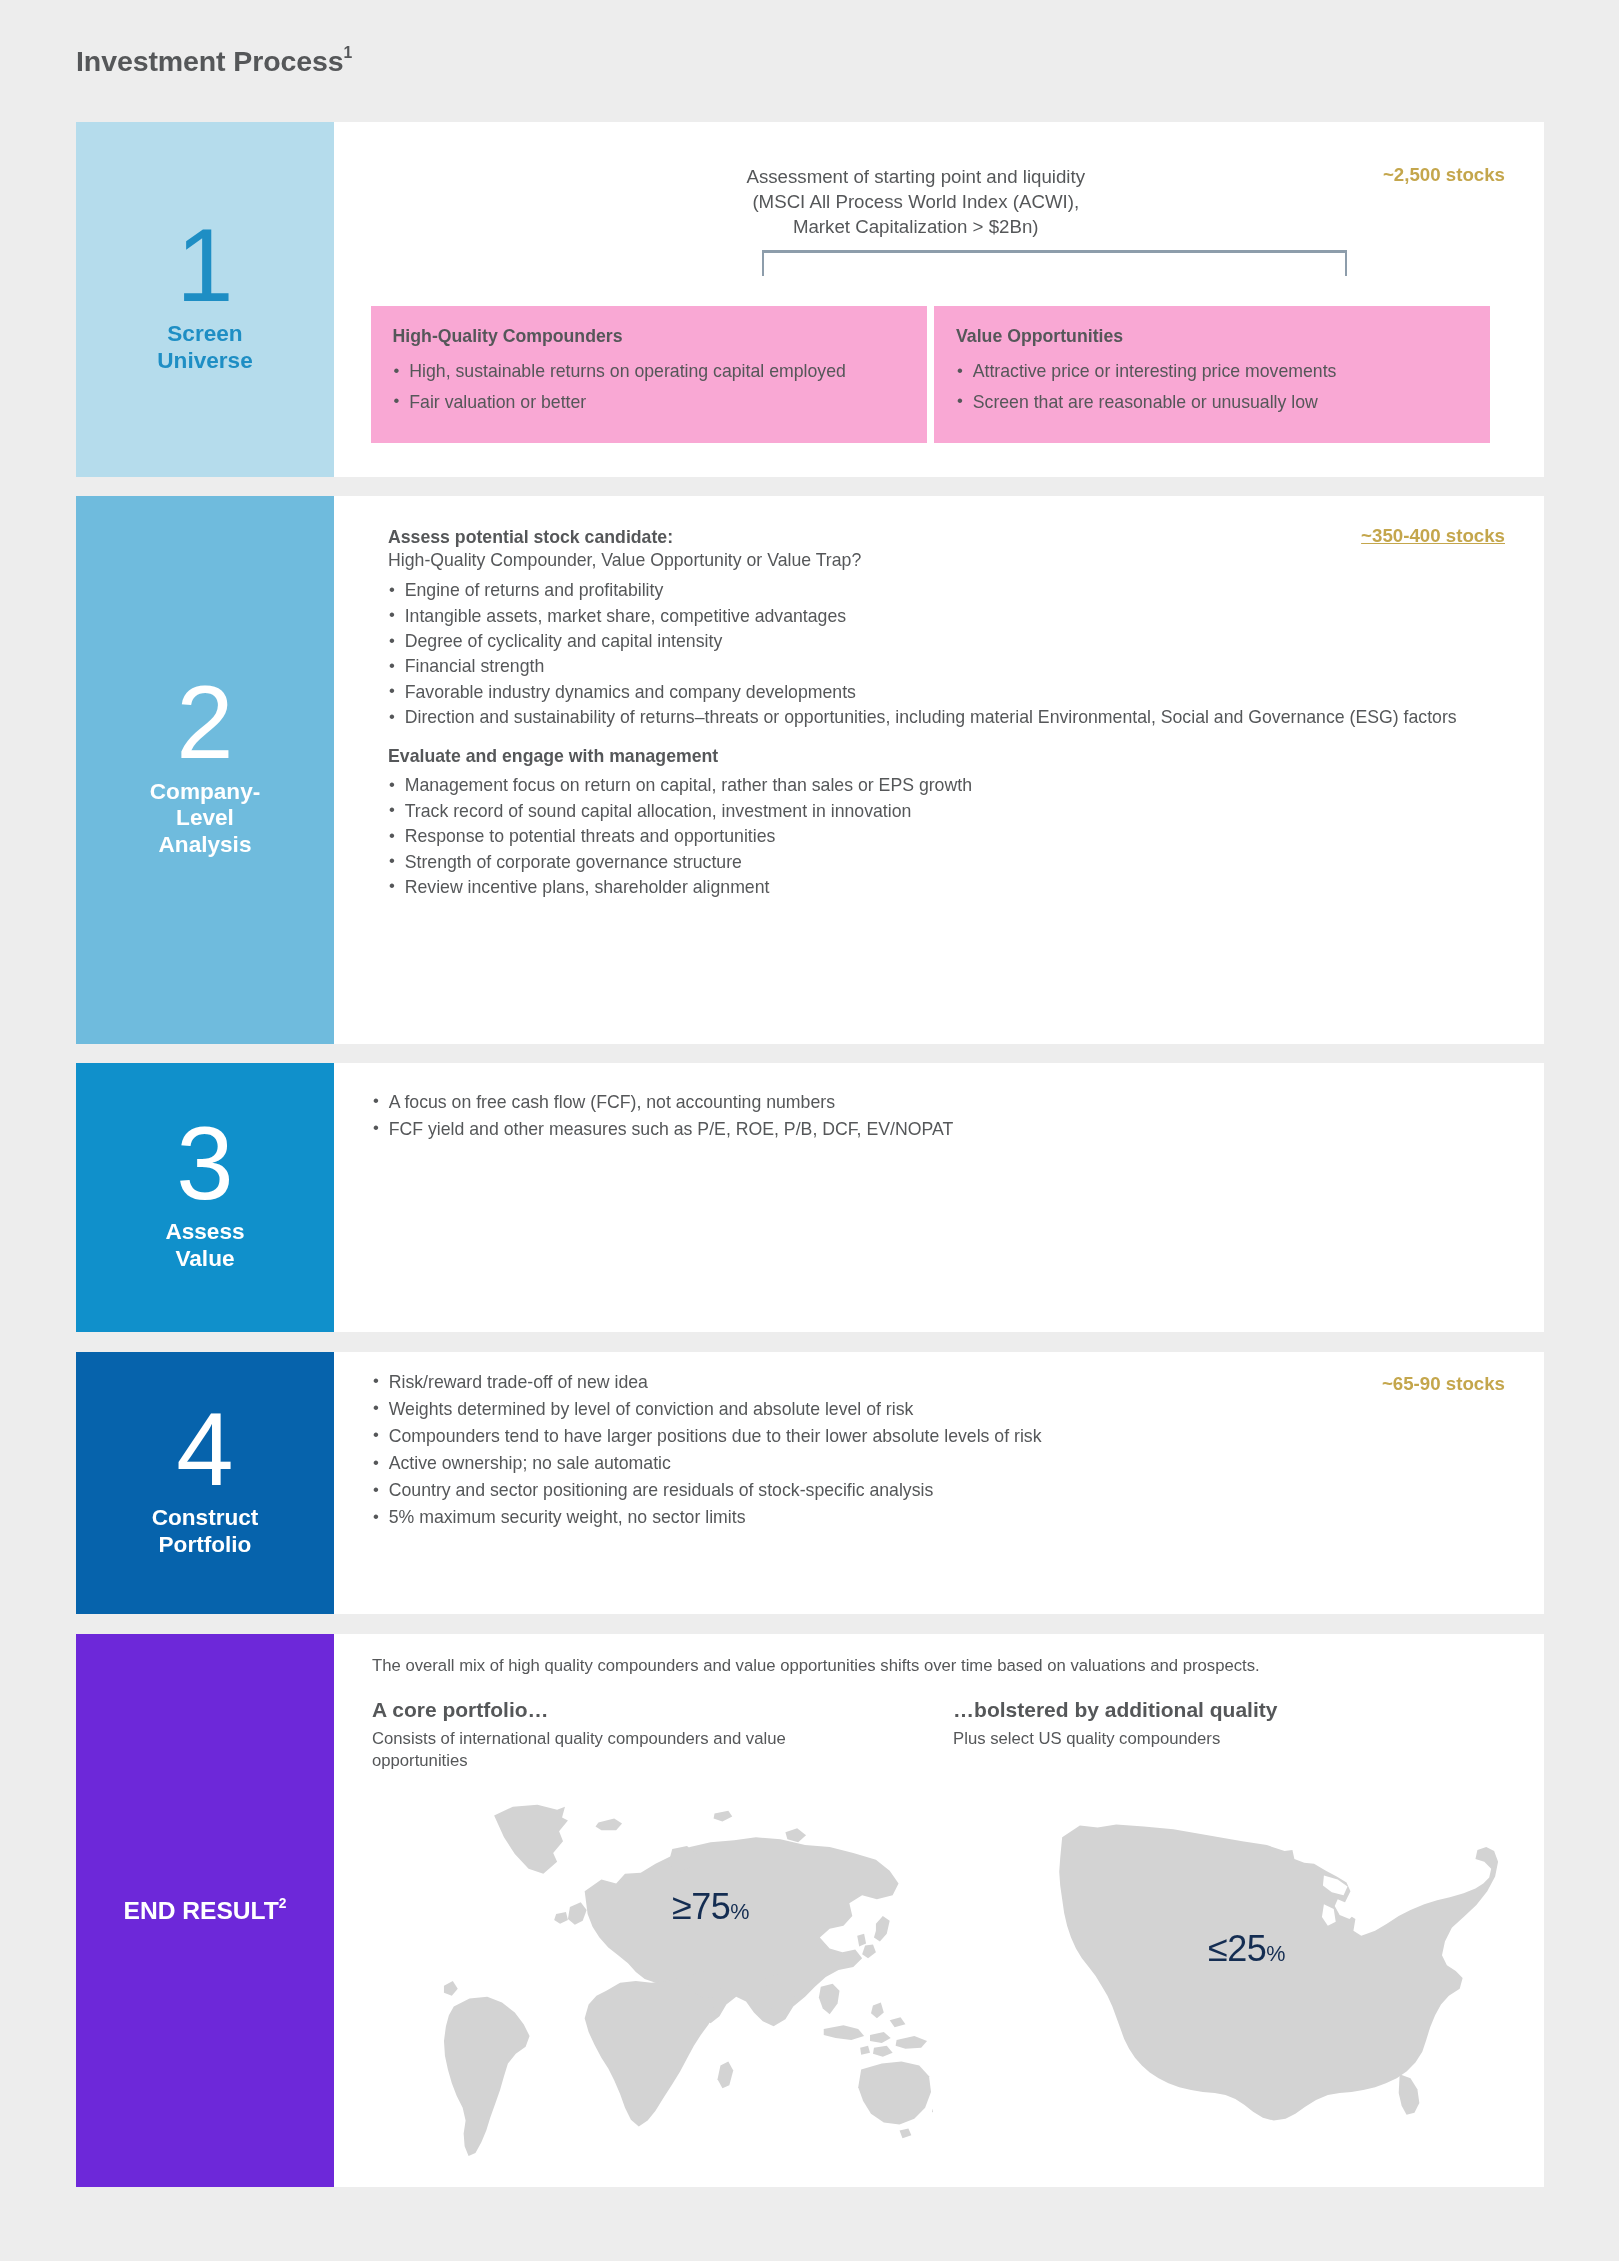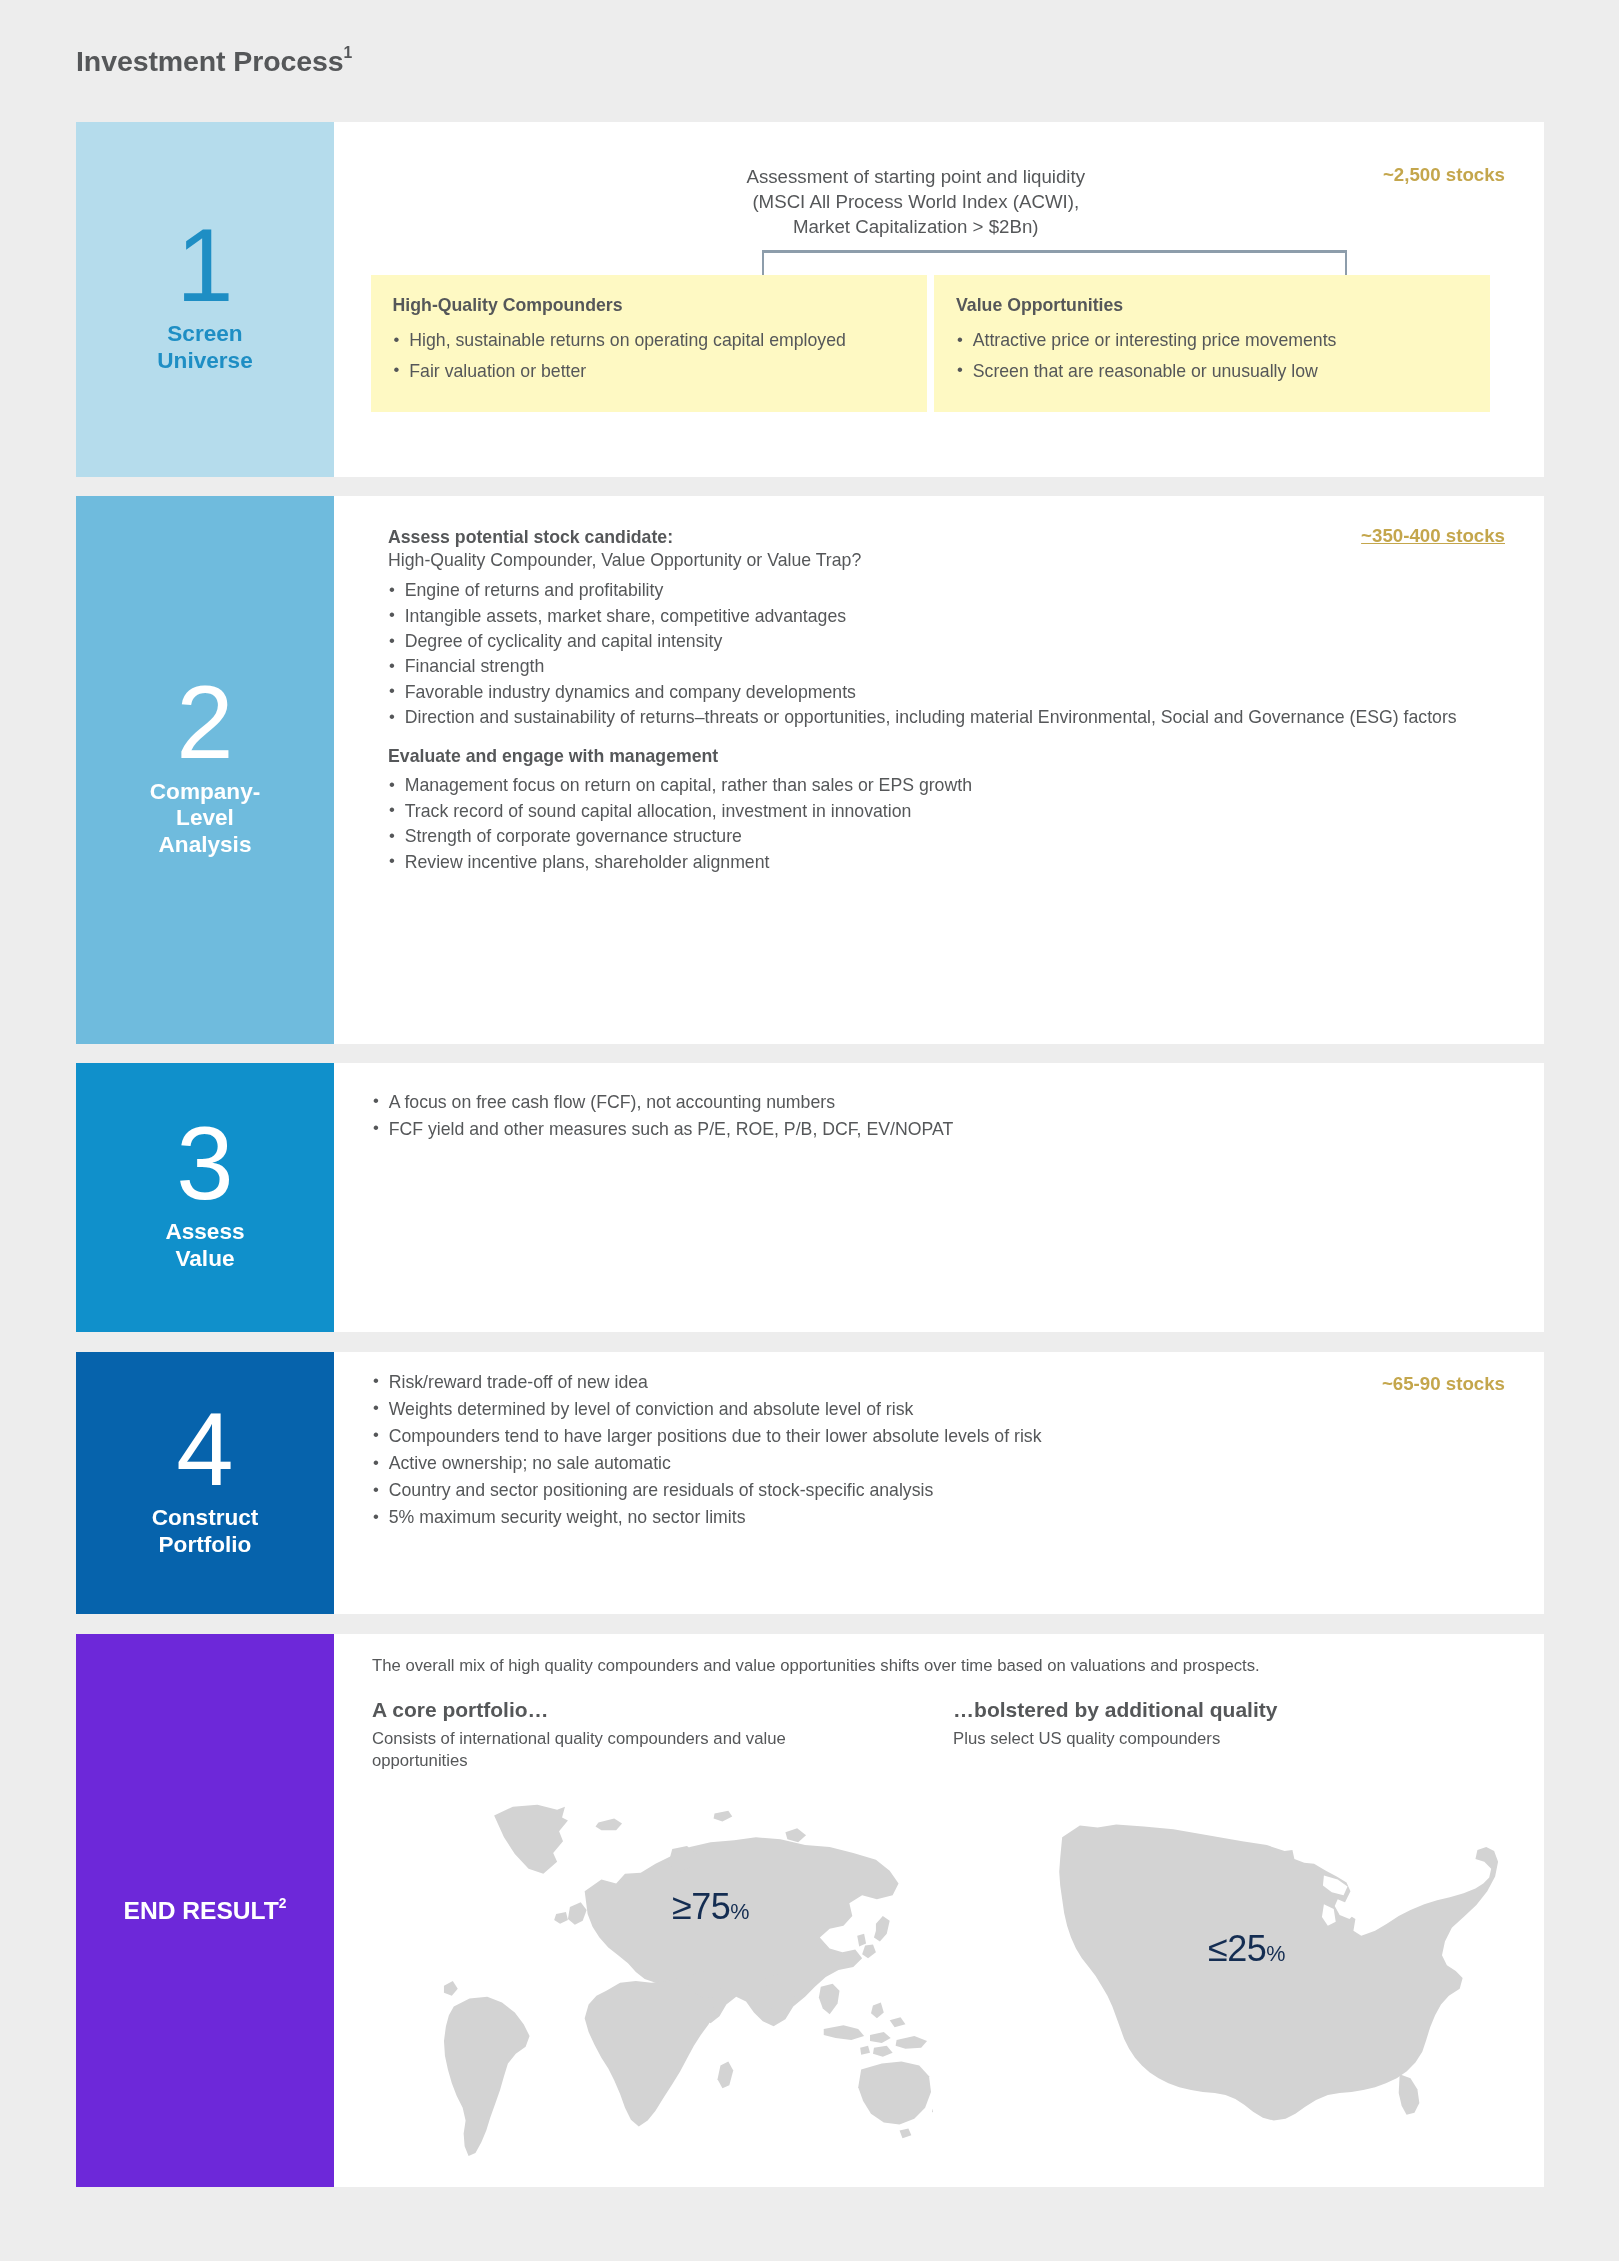--- a/index.html
+++ b/index.html
@@ -63,21 +63,21 @@
   }
   #s1count { top: 42px; }
 
   .bracket {
     position: absolute; left: 428px; width: 585px; top: 128px; height: 25.6px;
     border-top: 3.4px solid #8d9dab;
     border-left: 2px solid #8d9dab;
     border-right: 2px solid #8d9dab;
   }
   .s1-boxes { position: absolute; left: 37px; right: 54px; top: 153px; display: flex; gap: 7.9px; }
-  .s1-box { flex: 1 1 0; background: #fef9c3; padding: 19.7px 21.6px 23.6px 21.6px; }
+  .s1-box { flex: 1 1 0; background: #f9a8d4; padding: 19.7px 21.6px 23.6px 21.6px; margin-top: 31px; }
   .s1-box .bx-title { font-size: 17.7px; font-weight: bold; color: #555759; margin-bottom: 12.8px; }
   .bullets { list-style: none; }
   .bullets li {
     font-size: 17.7px; color: #555759; line-height: 1.42;
     padding-left: 16.7px; position: relative; margin-bottom: 4.9px;
   }
   .bullets li::before {
     content: "\2022"; position: absolute; left: 1px; top: -0.5px; font-size: 16.7px; color: #555759;
   }
 
@@ -186,20 +186,21 @@
           <li>Intangible assets, market share, competitive advantages</li>
           <li>Degree of cyclicality and capital intensity</li>
           <li>Financial strength</li>
           <li>Favorable industry dynamics and company developments</li>
           <li>Direction and sustainability of returns–threats or opportunities, including material Environmental, Social and Governance (ESG) factors</li>
         </ul>
         <div class="s2-sub">Evaluate and engage with management</div>
         <ul class="bullets">
           <li>Management focus on return on capital, rather than sales or EPS growth</li>
           <li>Track record of sound capital allocation, investment in innovation</li>
+          <li>Response to potential threats and opportunities</li>
           <li>Strength of corporate governance structure</li>
           <li>Review incentive plans, shareholder alignment</li>
         </ul>
       </div>
     </div>
   </div>
 
   <div class="row band3" id="row3">
     <div class="row-label">
       <div class="bignum">3</div>

